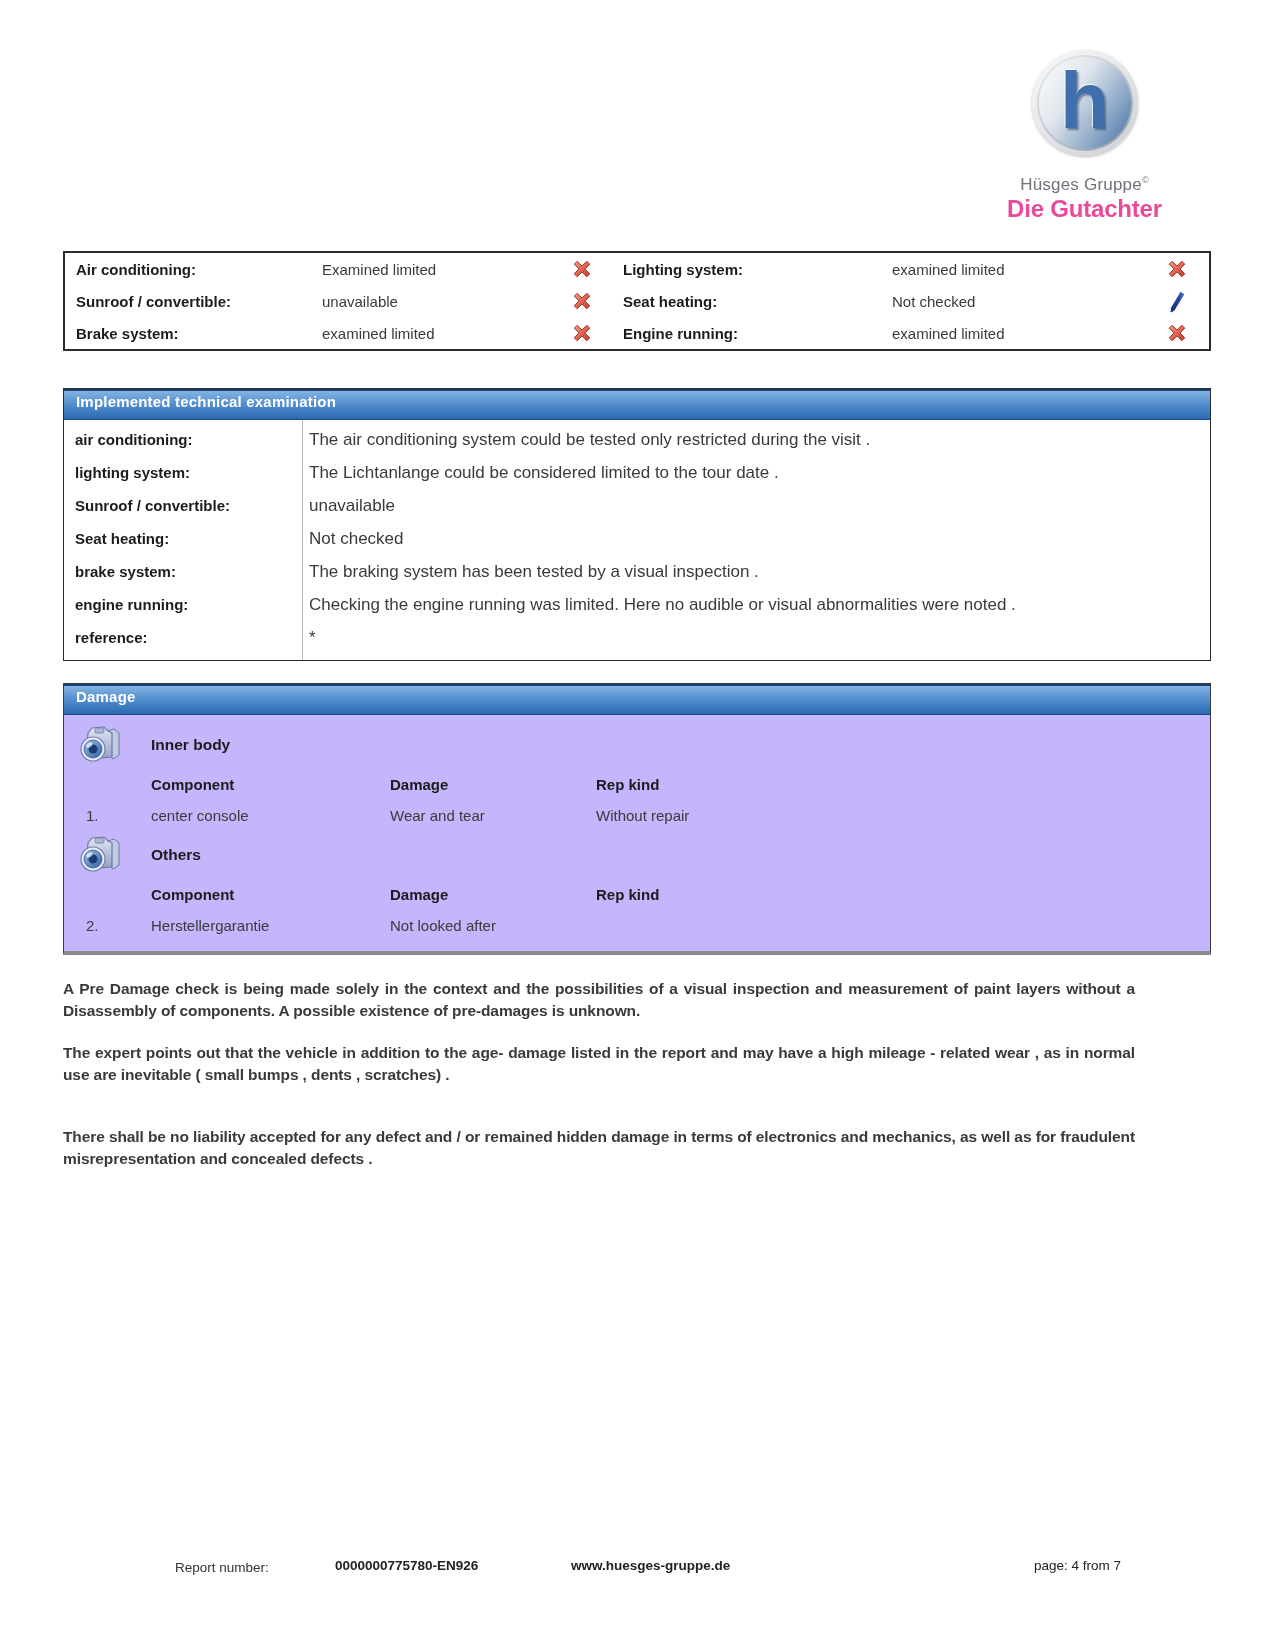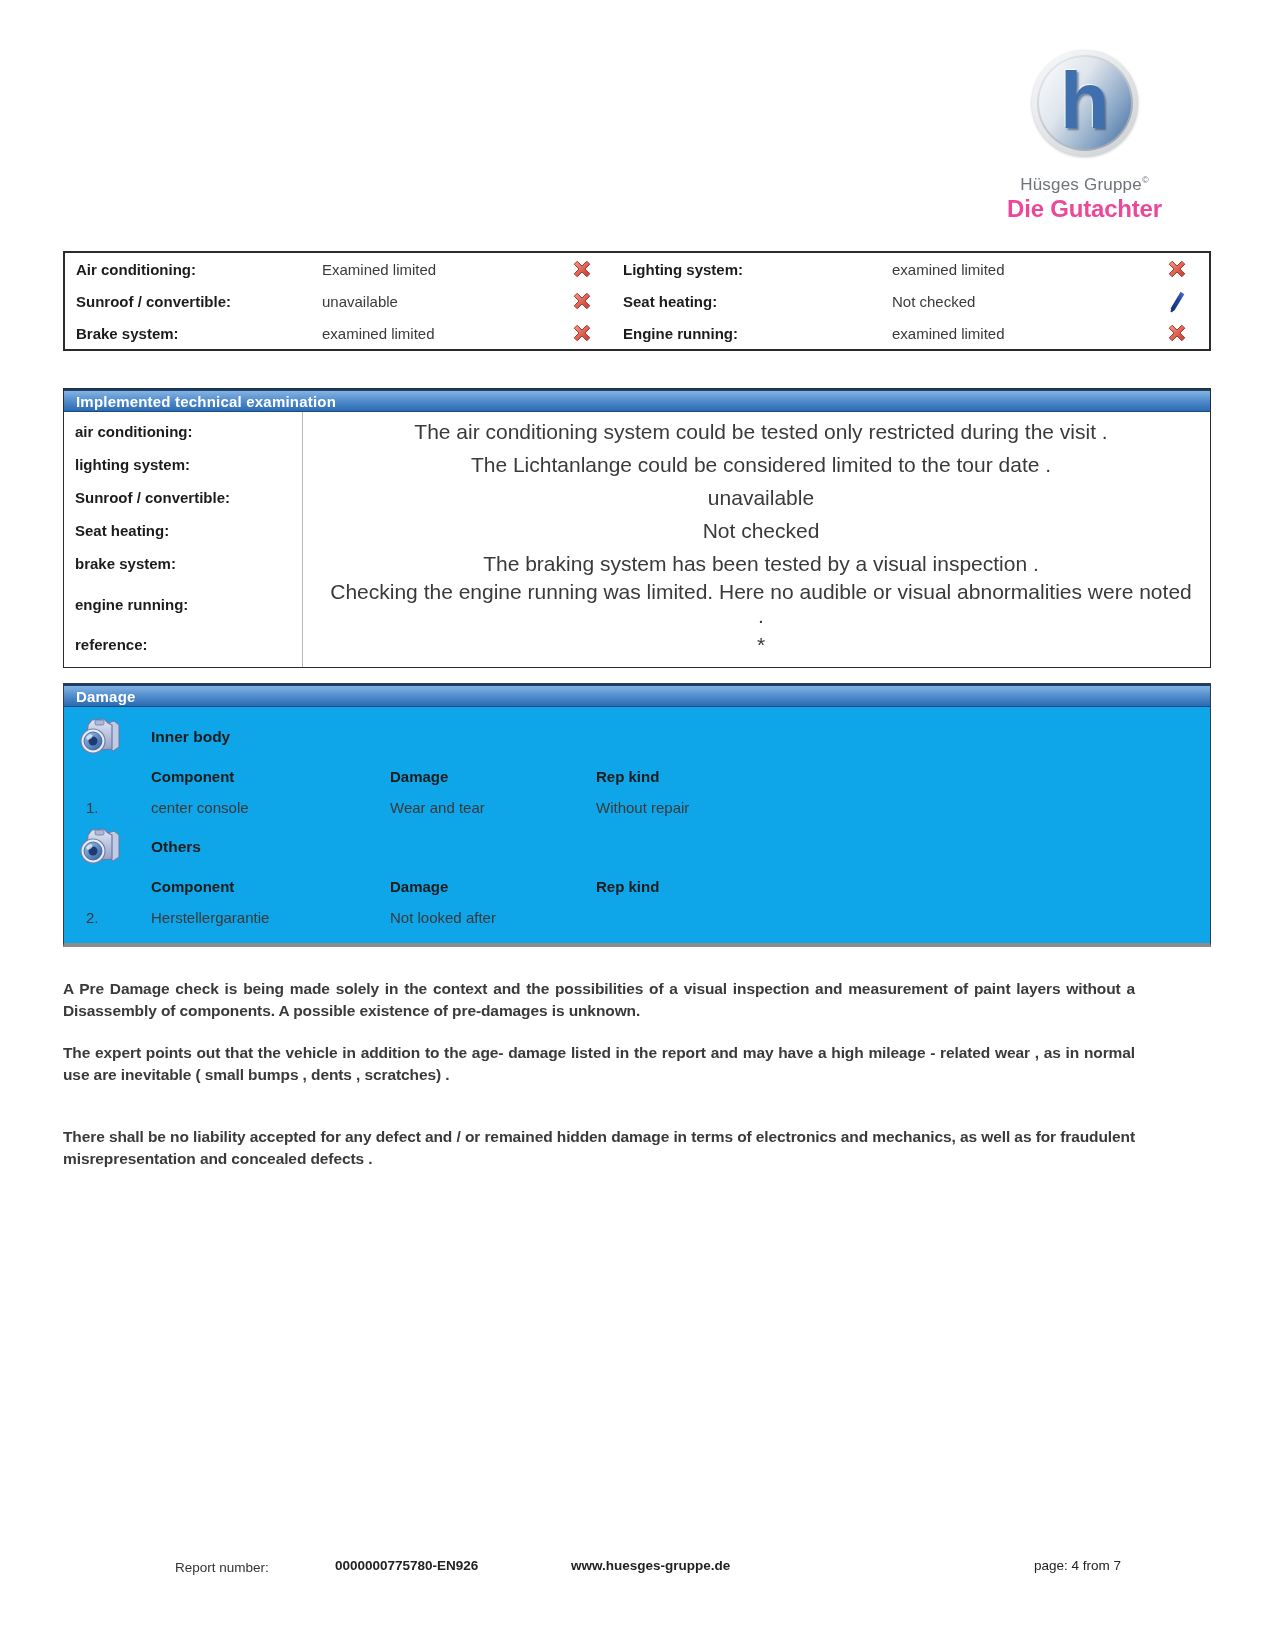--- a/index.html
+++ b/index.html
@@ -27,21 +27,21 @@
     font-size:80px; font-weight:bold; line-height:1; color:#3f6fad;
     text-shadow:2px 2px 2px rgba(18,48,88,.5), -1px -1px 1px rgba(255,255,255,.85);
     transform:translateY(-2px);
   }
   .logo-line1 { margin-top:19px; font-size:17px; color:#6e737b; letter-spacing:.2px; }
   .logo-line1 sup { font-size:9px; }
   .logo-line2 { font-size:24px; font-weight:bold; color:#ec4899; letter-spacing:-.2px; }
 
   
   .bar {
-    height:23px; padding:2px 16px 0 12px;
+    height:31px; padding:2px 16px 0 12px;
     background:linear-gradient(180deg,#85b3e2 0%,#5590cf 45%,#2b6ab3 100%);
     border-top:2px solid #16406f; border-bottom:1px solid #1a4a80;
     color:#ffffff; font-size:15px; font-weight:bold; letter-spacing:.2px;
   }
 
   
   .status-box {
     position:absolute; left:63px; top:251px; width:1148px;
     border:2px solid #2b2b2b; background:#fff;
   }
@@ -56,26 +56,26 @@
 
   
   .exam-box {
     position:absolute; left:63px; top:388px; width:1148px;
     border:1px solid #2b2b2b; background:#fff;
   }
   .exam-body { position:relative; padding:3px 0 6px 0; }
   .exam-divider { position:absolute; left:238px; top:0; bottom:0; width:1px; background:#b9b9b9; }
   .erow { display:flex; min-height:33px; align-items:center; }
   .e-label { flex:0 0 238px; padding-left:11px; font-weight:bold; color:#1c1c1c; font-size:15px; }
-  .e-value { flex:1; padding-left:24px; padding-right:14px; font-size:21px; color:#3a3a3a;text-align:center; }
+  .e-value { flex:1; padding-left:7px; padding-right:14px; font-size:17px; color:#3a3a3a; }
 
   
   .damage-box {
     position:absolute; left:63px; top:683px; width:1148px;
-    border:1px solid #3a3a3a; border-bottom:4px solid #8c8c8c; background:#0ea5e9;
+    border:1px solid #3a3a3a; border-bottom:4px solid #8c8c8c; background:#c4b5fd;
   }
   .dmg-body { padding:6px 0 10px 0; }
   .dmg-group-head { display:flex; align-items:center; min-height:48px; }
   .dmg-cam { flex:0 0 87px; padding-left:14px; display:flex; align-items:center; }
   .icon-cam { width:46px; height:42px; }
   .dmg-group-name { font-size:15.5px; font-weight:bold; color:#1c1c1c; }
   .dmg-cols, .dmg-row { display:flex; align-items:center; min-height:31px; }
   .d-num  { flex:0 0 87px; padding-left:22px; font-size:15px; color:#3a3a3a; }
   .d-c1   { flex:0 0 239px; font-size:15px; }
   .d-c2   { flex:0 0 206px; font-size:15px; }

